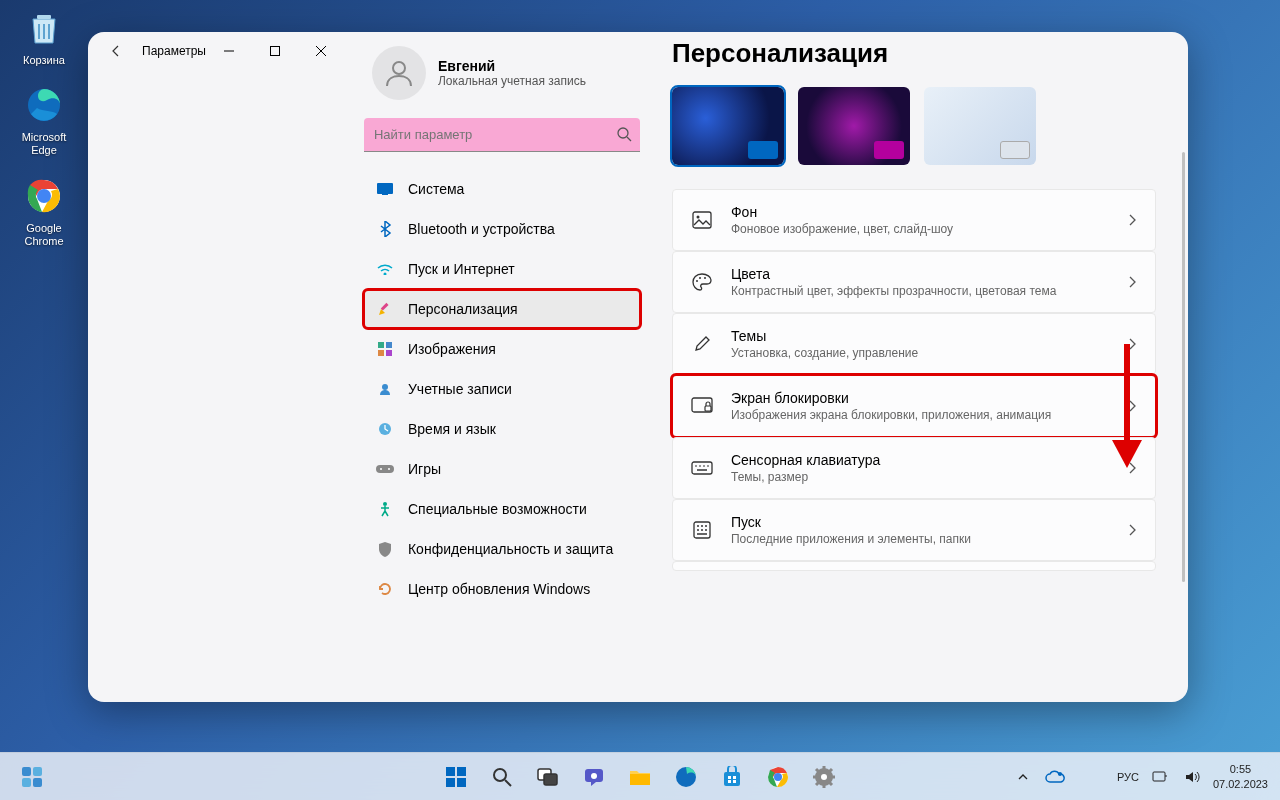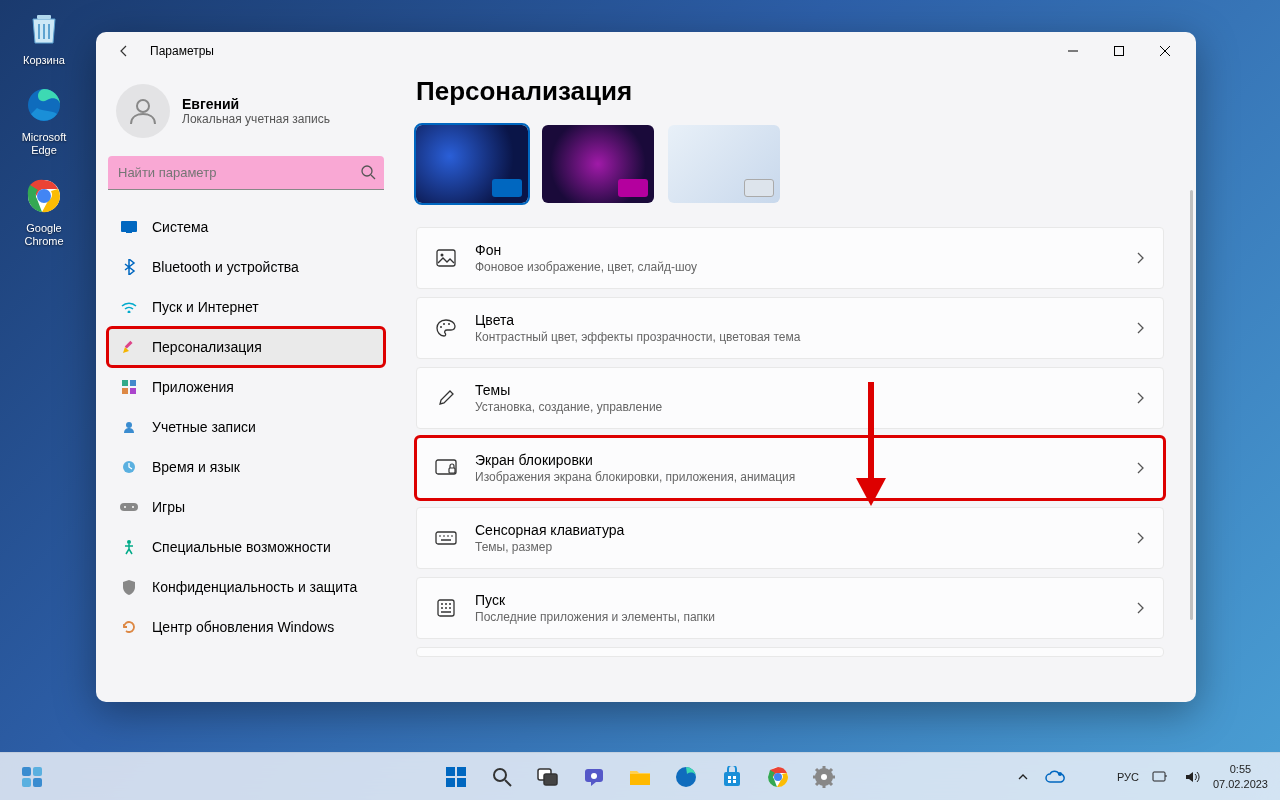--- a/index.html
+++ b/index.html
@@ -5,21 +5,21 @@
 * { margin: 0; padding: 0; box-sizing: border-box; font-family: "Segoe UI", Tahoma, sans-serif; }
 body { width: 1280px; height: 800px; overflow: hidden; position: relative; background: linear-gradient(135deg, #1a3a6e 0%, #2d5fa8 40%, #4a9fd4 100%); }
 
 
 .desktop-icons { position: absolute; top: 8px; left: 8px; display: flex; flex-direction: column; gap: 18px; z-index: 1; }
 .dicon { width: 72px; display: flex; flex-direction: column; align-items: center; gap: 6px; cursor: pointer; }
 .dicon .ic { width: 40px; height: 40px; display: flex; align-items: center; justify-content: center; }
 .dicon .lbl { color: #fff; font-size: 11px; text-align: center; text-shadow: 0 1px 2px rgba(0,0,0,.6); line-height: 1.2; }
 
 
-.win { position: absolute; left: 96px; top: 32px; width: 1100px; height: 670px; background: #f5f5f7; border-radius: 10px; box-shadow: 0 10px 40px rgba(0,0,0,.35); display: flex; flex-direction: column; overflow: hidden; }
+.win { position: absolute; left: 88px; top: 32px; width: 1100px; height: 670px; background: #f5f5f7; border-radius: 16px; box-shadow: 0 10px 40px rgba(0,0,0,.35); display: flex; flex-direction: row; overflow: hidden; }
 .titlebar { height: 38px; display: flex; align-items: center; padding: 0 8px; }
 .tb-left { display: flex; align-items: center; gap: 16px; padding-left: 10px; }
 .tb-back { width: 20px; height: 20px; display:flex; align-items:center; justify-content:center; cursor:pointer; }
 .tb-title { font-size: 12px; }
 .tb-ctrl { margin-left: auto; display: flex; }
 .tb-btn { width: 46px; height: 32px; display:flex; align-items:center; justify-content:center; cursor:pointer; }
 
 .win-body { flex:1; display:flex; overflow:hidden; }
 
 
@@ -44,21 +44,21 @@
 .thumbs { display:flex; gap:14px; margin-bottom:24px; }
 .thumb { width:112px; height:78px; border-radius:6px; position:relative; cursor:pointer; overflow:hidden; }
 .thumb .tb-bar { position:absolute; right:6px; bottom:6px; width:30px; height:18px; border-radius:3px; }
 .thumb1 { background: radial-gradient(circle at 30% 40%, #2a5fd8, #0a1548 70%); outline:2px solid #0067c0; }
 .thumb1 .tb-bar { background:#0067c0; }
 .thumb2 { background: radial-gradient(circle at 50% 50%, #a01aa8, #1a0a3a 70%); }
 .thumb2 .tb-bar { background:#b4009e; }
 .thumb3 { background: linear-gradient(135deg, #e8f0f8, #c8d8ec); }
 .thumb3 .tb-bar { background:#dde4ec; border:1px solid #aaa; }
 
-.cards { display:flex; flex-direction:column; gap:8px; }
+.cards { display:flex; flex-direction:column; gap:0; }
 .card { display:flex; align-items:center; gap:18px; padding:14px 18px; background:#fcfcfd; border:1px solid #e8e8e8; border-radius:4px; cursor:pointer; }
 .card .cic { width:22px; height:22px; display:flex; align-items:center; justify-content:center; color:#333; }
 .card .ct { flex:1; }
 .card .ct .t { font-size:14px; }
 .card .ct .s { font-size:12px; color:#666; margin-top:2px; }
 .card .chev { color:#555; }
 .card.hl { outline:3px solid #d00; outline-offset:-1px; }
 
 
 .arrow { position:absolute; pointer-events:none; z-index:5; }
@@ -205,21 +205,21 @@
           </div>
         <div class="nav-item">
             <span class="nic">
               <svg width="14" height="14">
                 <rect x="0" y="0" width="6" height="6" fill="#3a8"></rect>
                 <rect x="8" y="0" width="6" height="6" fill="#48c"></rect>
                 <rect x="0" y="8" width="6" height="6" fill="#d84"></rect>
                 <rect x="8" y="8" width="6" height="6" fill="#a4c"></rect>
               </svg>
             </span>
-            <span>Приложения</span>
+            <span>Изображения</span>
           </div>
         <div class="nav-item">
             <span class="nic">
               <svg width="14" height="14" viewBox="0 0 14 14">
                 <circle cx="7" cy="5" r="3" fill="#3a8cd0"></circle>
                 <path d="M2 13 C2 9 5 8 7 8 C9 8 12 9 12 13" fill="#3a8cd0"></path>
               </svg>
             </span>
             <span>Учетные записи</span>
           </div>

